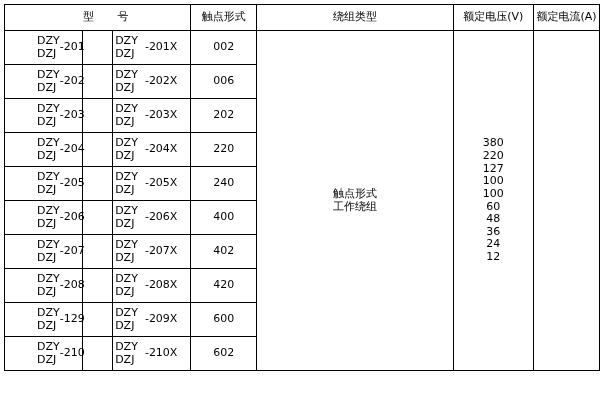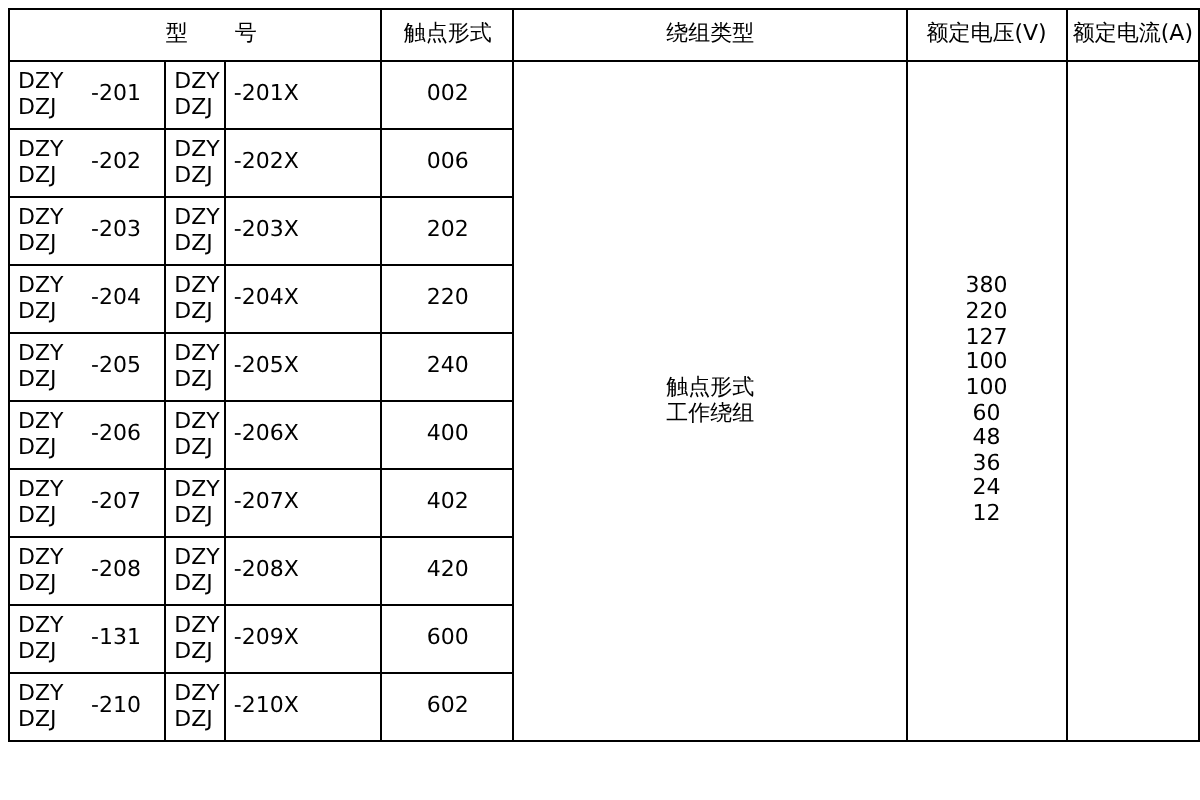--- a/index.html
+++ b/index.html
@@ -48,20 +48,21 @@
     height: 33px;
     padding: 0 2px;
   }
   .model-grid {
     display: flex;
     flex-direction: row;
     align-items: center;
     justify-content: flex-start;
     height: 100%;
     box-sizing: border-box;
+    margin-left: 28px;
   }
   .model-col {
     display: flex;
     flex-direction: column;
     justify-content: center;
     line-height: 1.1;
     text-align: left;
   }
   .model-col.left {
     width: 34px;
@@ -389,21 +390,21 @@
       </tr>
 
       <tr>
         <td class="model-cell">
           <div class="model-grid">
             <div class="model-col left">
               <span class="code-line">DZY</span>
               <span class="code-line">DZJ</span>
             </div>
             <div class="model-col mid">
-              <span class="code-line">-131</span>
+              <span class="code-line">-129</span>
             </div>
           </div>
         </td>
         <td class="model-cell">
           <div class="model-grid">
             <div class="model-col left">
               <span class="code-line">DZY</span>
               <span class="code-line">DZJ</span>
             </div>
           </div>

